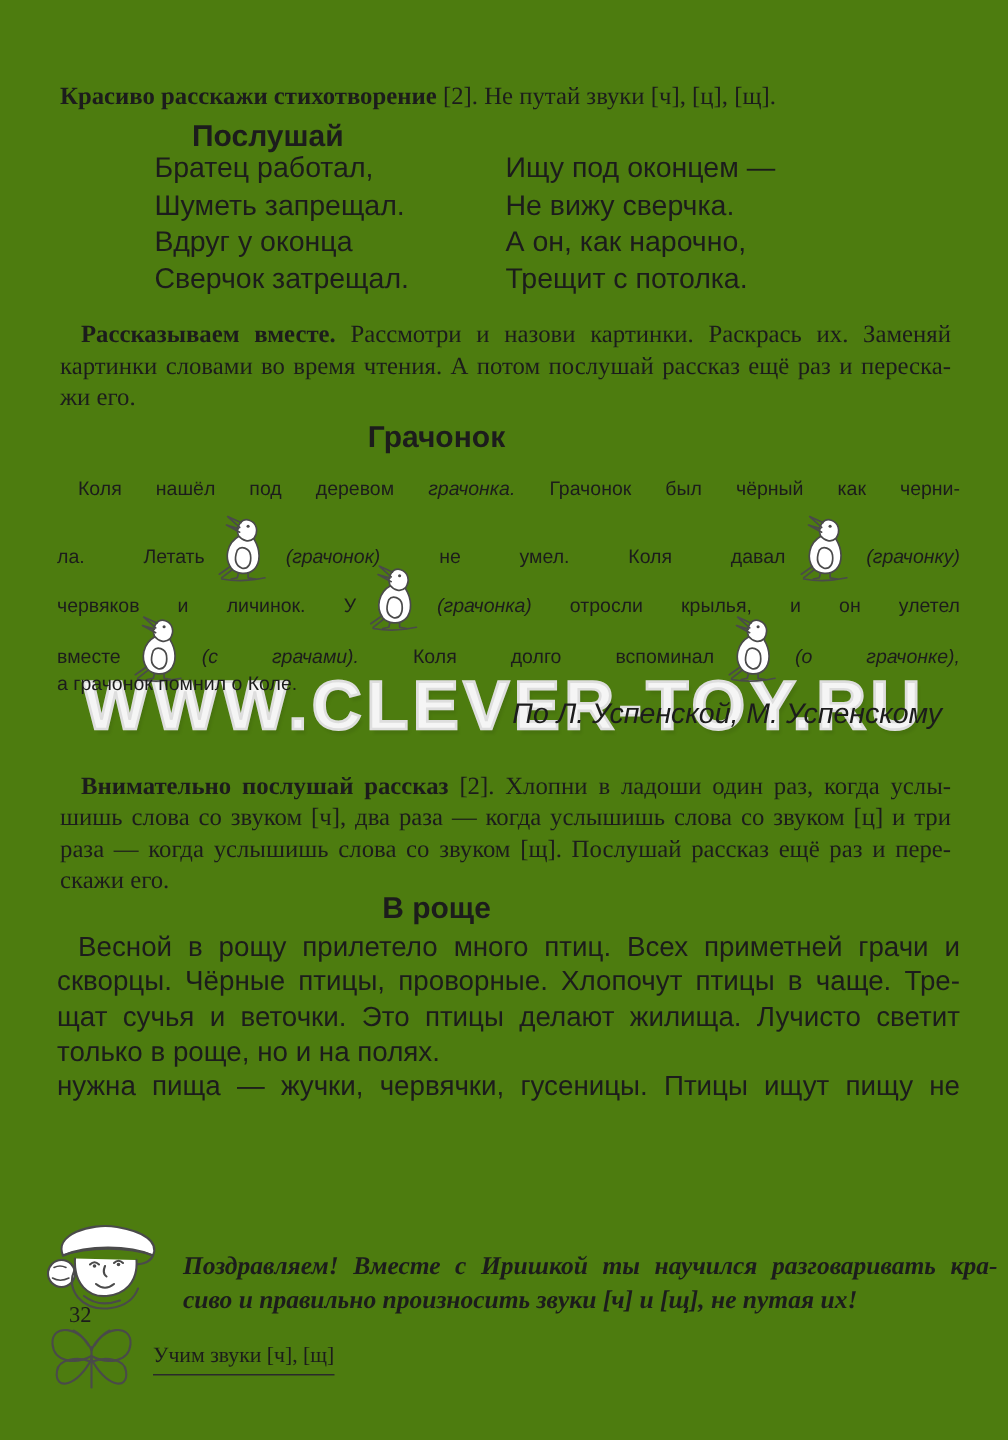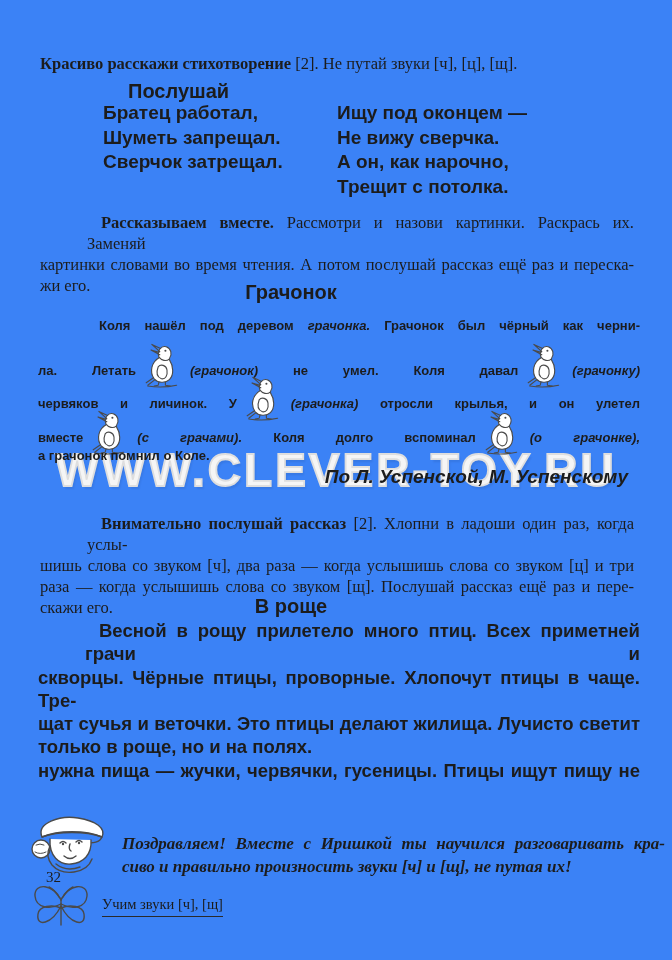--- a/index.html
+++ b/index.html
@@ -1,28 +1,28 @@
 <!DOCTYPE html>
 <html><head>
 <meta charset="utf-8">
 <style>
   html,body{margin:0;padding:0;background:#ffffff;}
   .page{
-    position:relative;width:672px;height:960px;background:#3b82f6;
+    position:relative;width:672px;height:960px;background:#4d7c0f;
     color:#1c1c1c;overflow:hidden;
     font-family:"Liberation Sans",sans-serif;
   }
   
   .serif{font-family:"Liberation Serif",serif;font-size:16.5px;line-height:21px;}
-  .sans{font-family:"Liberation Sans",sans-serif;font-weight:bold;}
+  .sans{font-family:"Liberation Sans",sans-serif;}
   .b{font-weight:bold;}
   .i{font-style:italic;}
   .ln{white-space:normal;}
   .jl{text-align:justify;text-align-last:justify;}
-  .ind{text-indent:14px;margin-left:47px;}
+  .ind{text-indent:14px;}
   
   .abs{position:absolute;}
   #instr1{left:40px;top:53px;width:596px;}
   #poem-title{left:128px;top:80px;font-size:20px;font-weight:bold;}
   .poem-col{top:101px;font-size:19px;line-height:24.5px;}
   #poem-left{left:103px;}
   #poem-right{left:337px;}
   #instr2{left:40px;top:212px;width:594px;}
   #story-title{left:0;top:281px;width:582px;text-align:center;font-size:20px;font-weight:bold;}
   #story{left:38px;top:309px;width:602px;font-size:13px;z-index:2;}
@@ -60,20 +60,21 @@
 <div class="page">
 
   <div id="instr1" class="abs serif">
       <div class="ln"><span class="b">Красиво расскажи стихотворение</span><span> [2]. Не путай звуки [ч], [ц], [щ].</span></div>
     </div>
 
   <div id="poem-title" class="abs sans">Послушай</div>
   <div id="poem-left" class="abs sans poem-col">
       <div class="ln">Братец работал,</div>
       <div class="ln">Шуметь запрещал.</div>
+      <div class="ln">Вдруг у оконца</div>
       <div class="ln">Сверчок затрещал.</div>
     </div>
   <div id="poem-right" class="abs sans poem-col">
       <div class="ln">Ищу под оконцем —</div>
       <div class="ln">Не вижу сверчка.</div>
       <div class="ln">А он, как нарочно,</div>
       <div class="ln">Трещит с потолка.</div>
     </div>
 
   <div id="instr2" class="abs serif">

